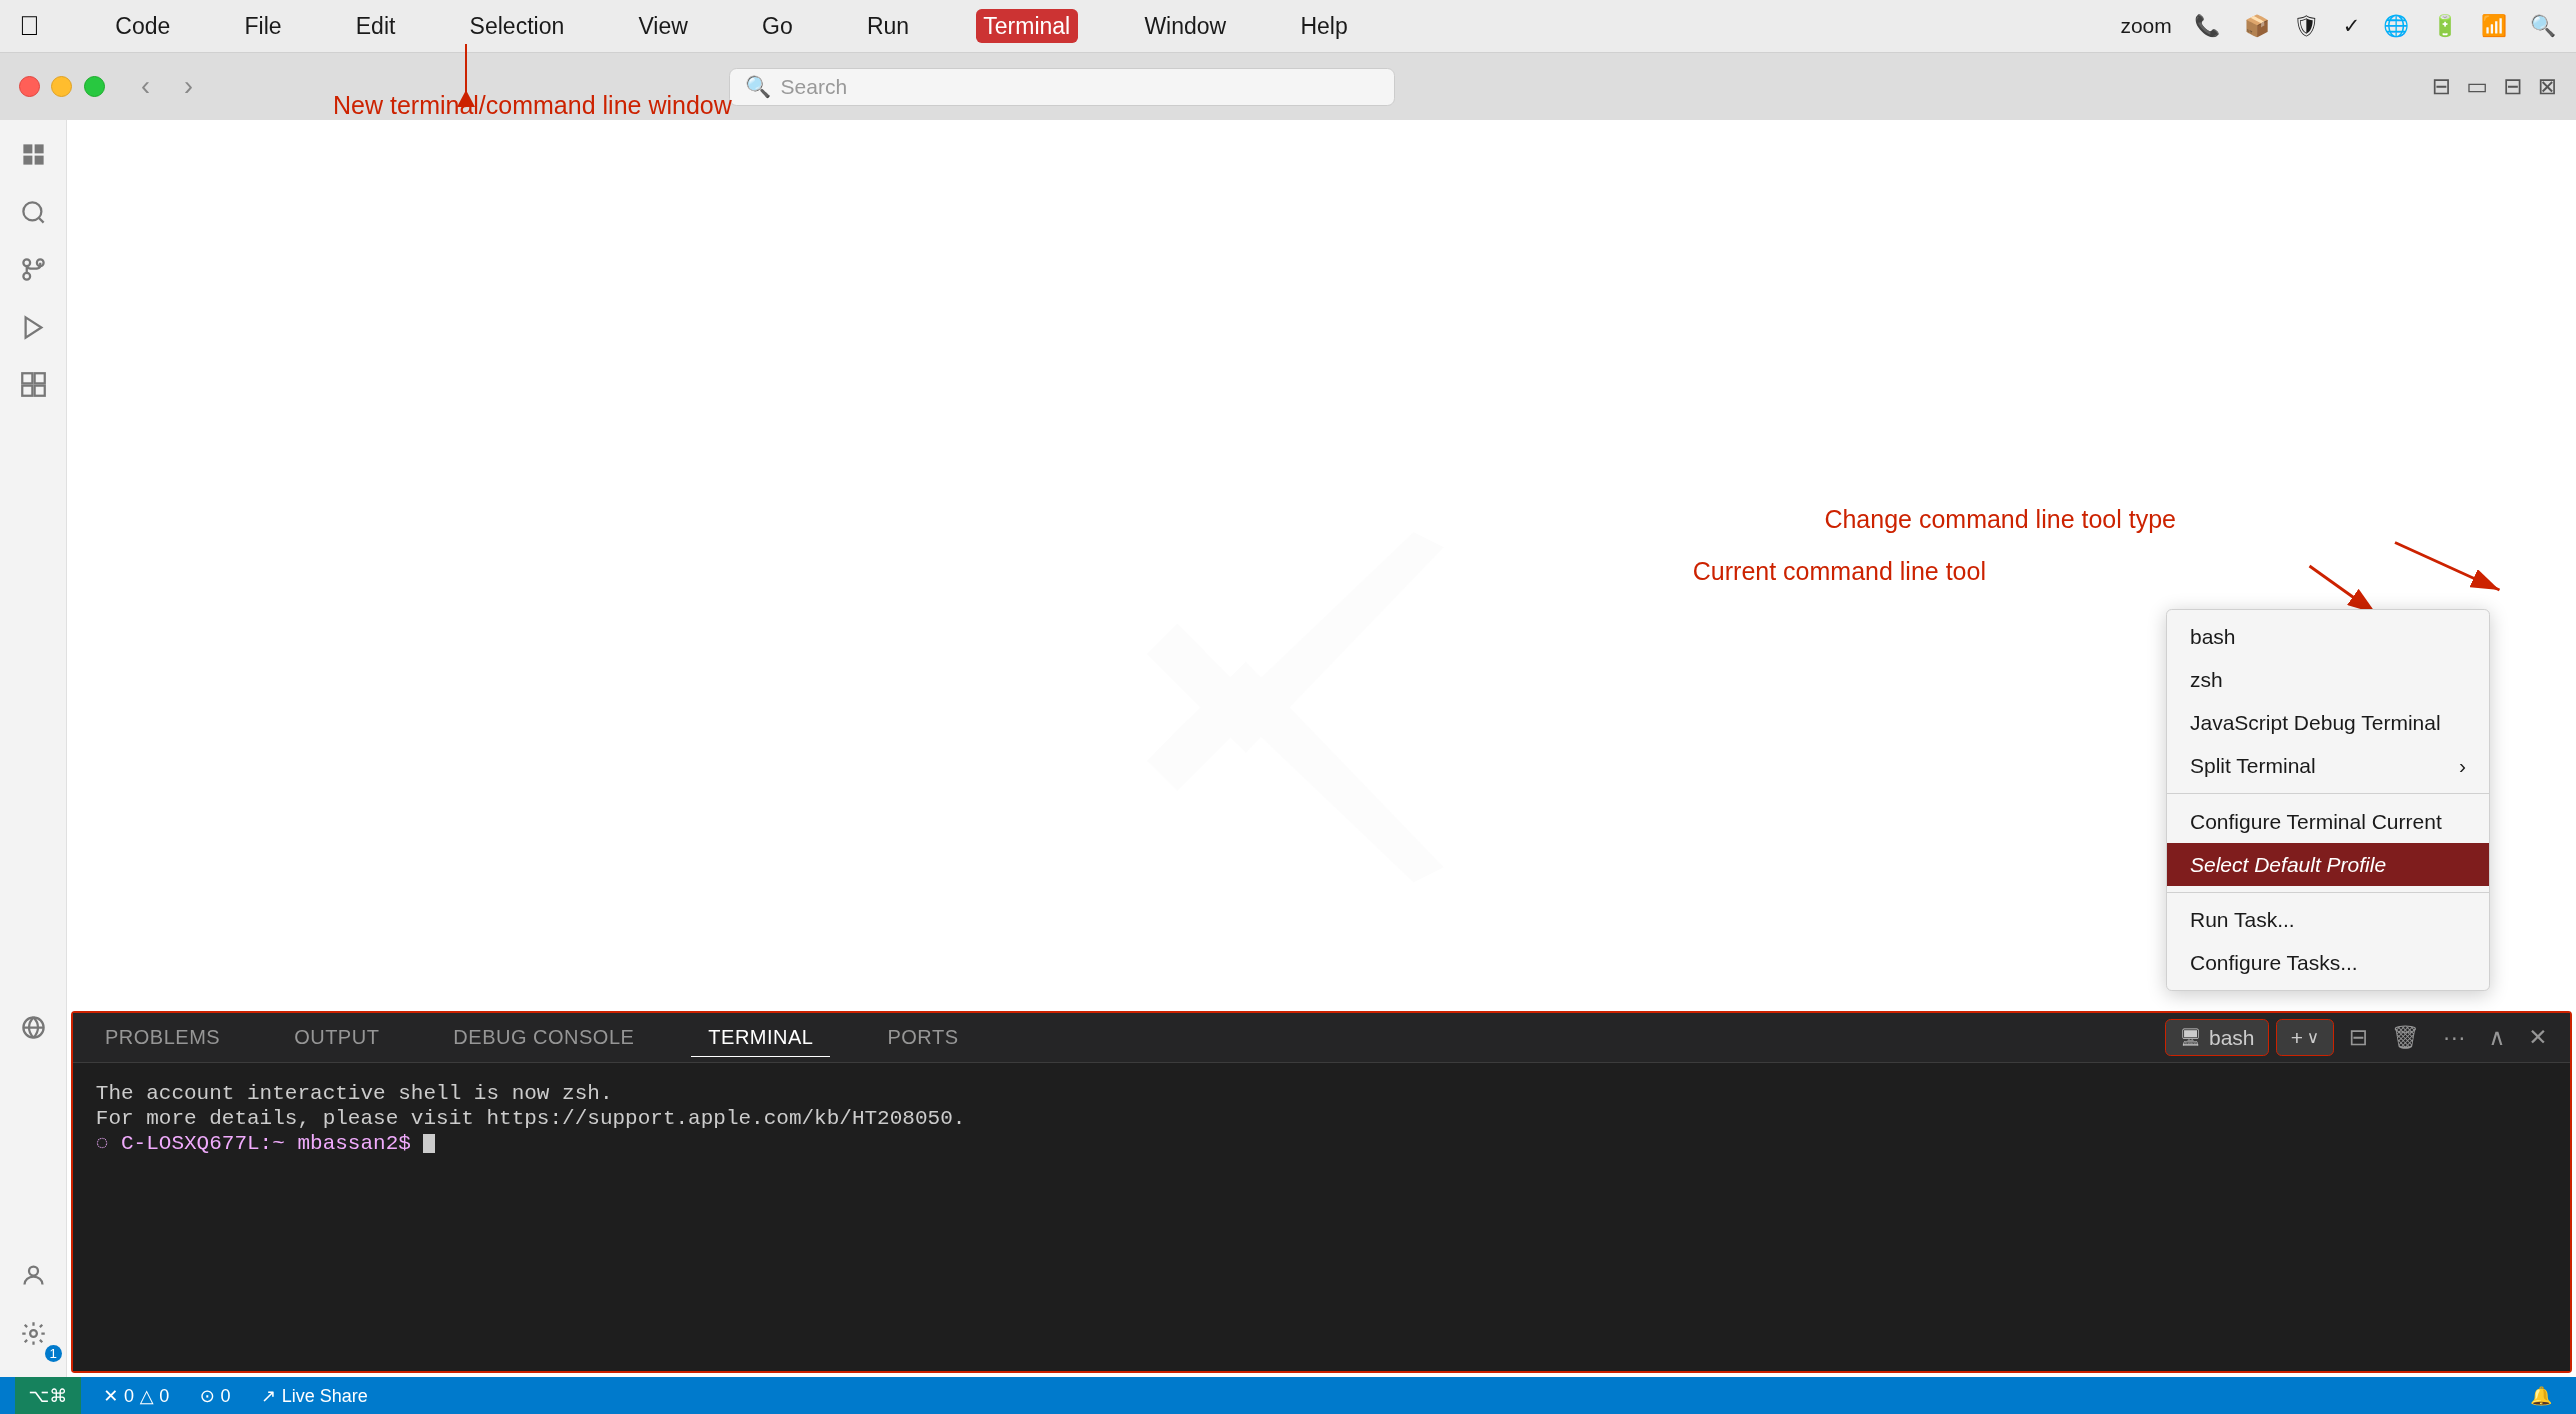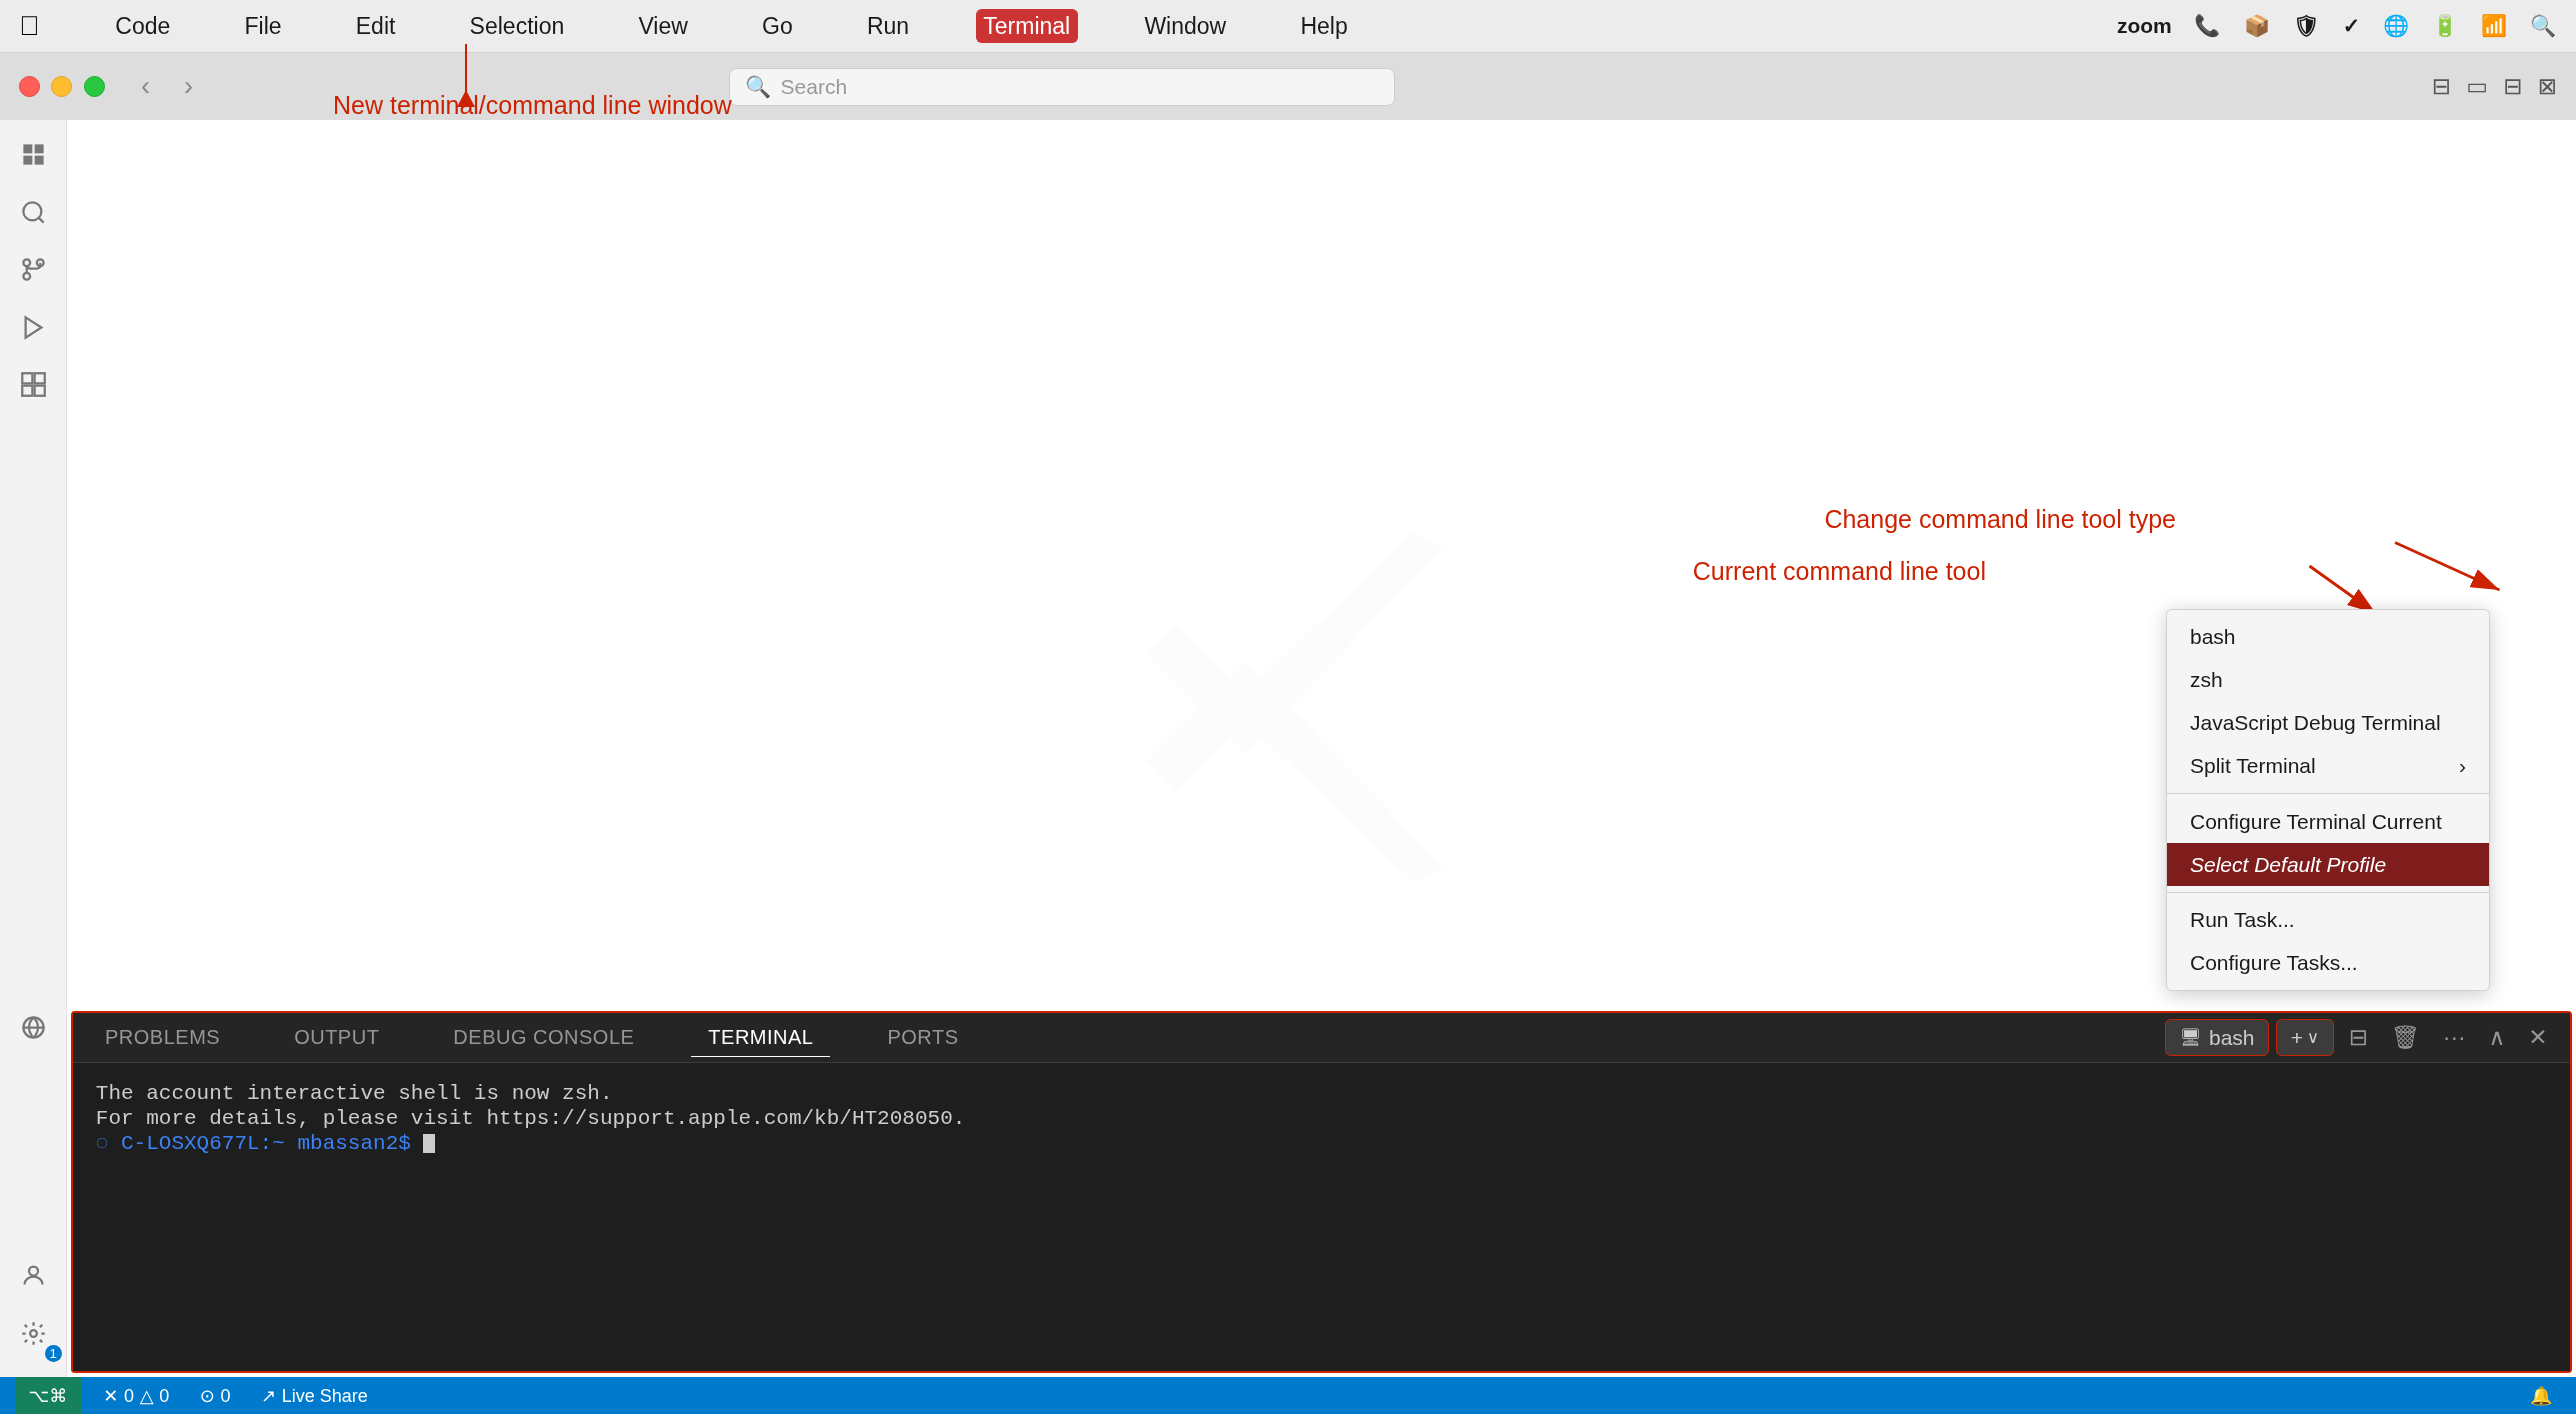--- a/index.html
+++ b/index.html
@@ -40,21 +40,20 @@
     }
     .menubar-right {
       margin-left: auto;
       display: flex;
       align-items: center;
       gap: 23px;
     }
     .menubar-right-item {
       font-size: 21px;
       color: #1a1a1a;
-      font-weight: bold;
     }
 
     
     .vscode-window {
       display: flex;
       flex-direction: column;
       height: calc(1415px - 53px);
       background: #ffffff;
     }
 
@@ -264,21 +263,21 @@
     .terminal-content {
       flex: 1;
       padding: 19px 23px;
       font-family: 'Menlo', 'Monaco', 'Courier New', monospace;
       font-size: 21px;
       color: #cccccc;
       background: #1e1e1e;
       overflow: auto;
     }
     .terminal-line { margin-bottom: 1.9px; }
-    .terminal-prompt { color: #3b82f6; text-align: center; }
+    .terminal-prompt { color: #f0abfc; text-align: center; }
     .terminal-cursor {
       display: inline-block;
       width: 11.4px;
       height: 19px;
       background: #cccccc;
       vertical-align: middle;
       animation: blink 1s step-end infinite;
     }
     @keyframes blink { 50% { opacity: 0; } }
 

